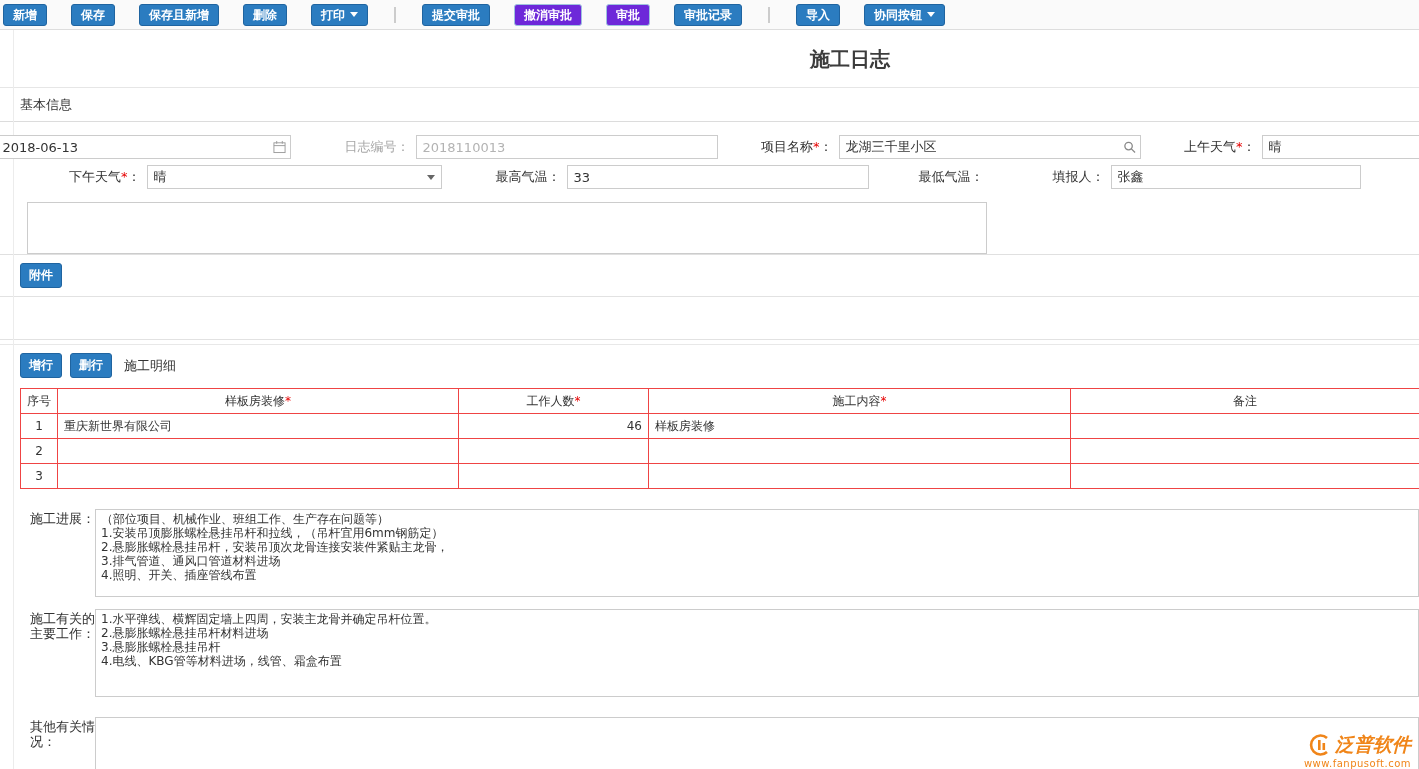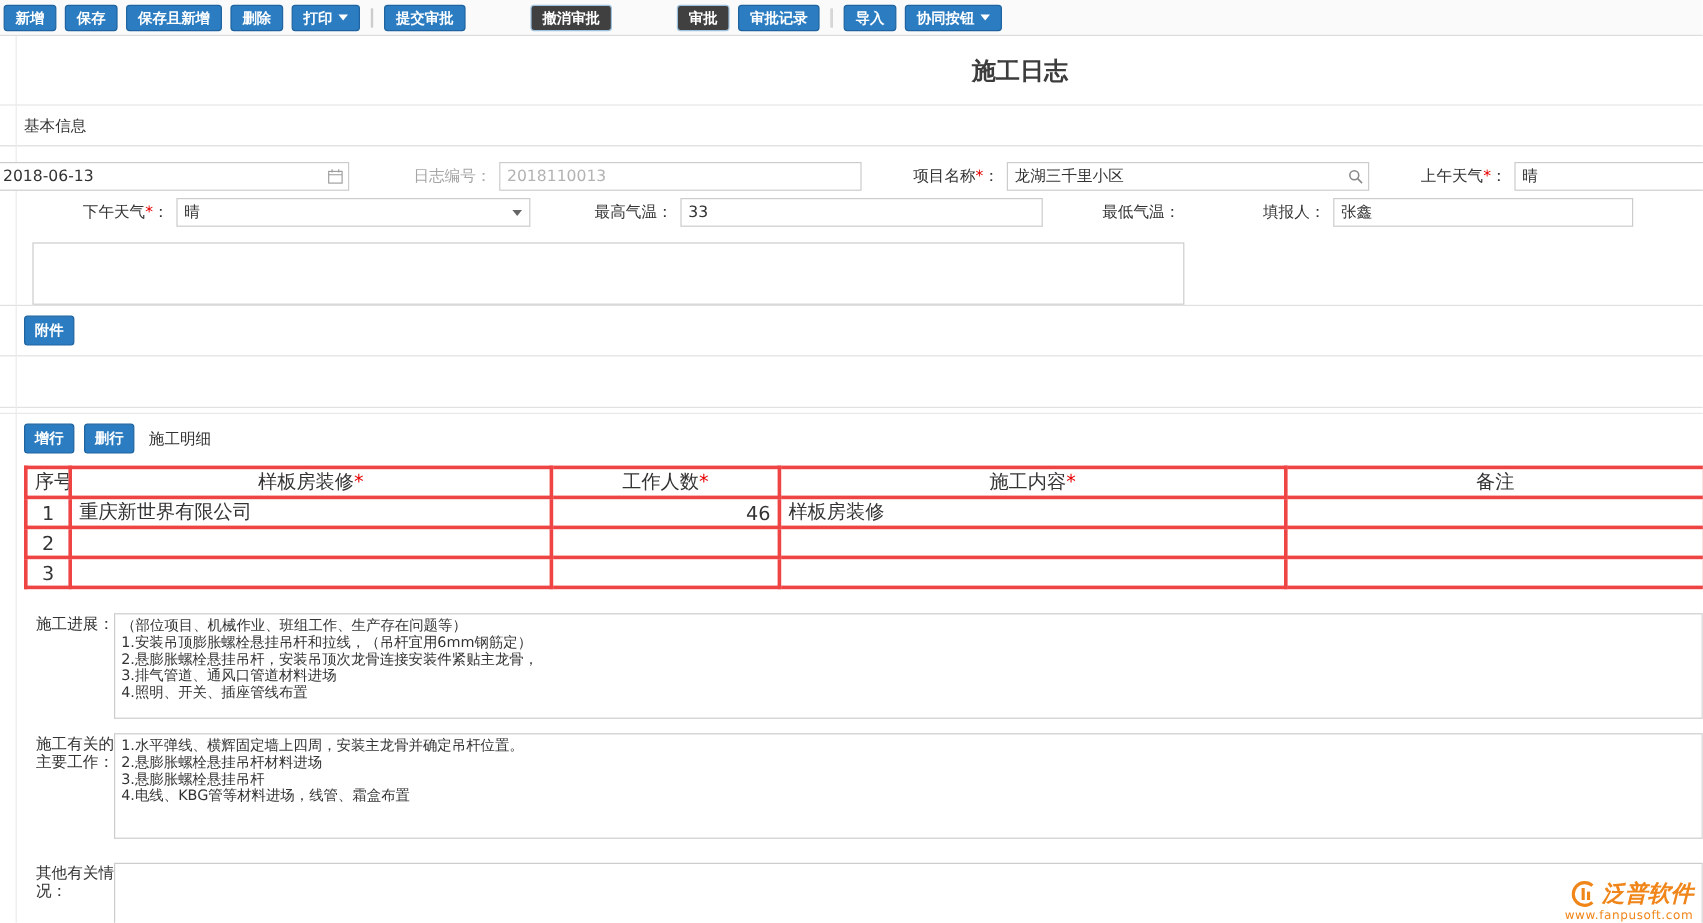--- a/index.html
+++ b/index.html
@@ -3,25 +3,25 @@
 <meta charset="utf-8">
 <style>
   * { box-sizing: border-box; margin: 0; padding: 0; }
   html, body { width: 1419px; height: 769px; overflow: hidden; background: #fff;
                font-family: "DejaVu Sans", "Liberation Sans", sans-serif; }
   .page { position: relative; width: 1419px; height: 769px; overflow: hidden; }
   .vline { position: absolute; left: 13px; top: 30px; bottom: 0; width: 1px; background: #ececec; }
 
   
   .toolbar { height: 30px; background: #fafafa; border-bottom: 1px solid #ddd;
-             display: flex; align-items: center; padding-left: 3px; gap: 7px; }
+             display: flex; align-items: center; padding-left: 3px; gap: 24px; }
   .tbtn { flex: 0 0 auto; background: #2b7cc0; border: 1px solid #1f64a0; color: #fff;
           font-size: 12px; font-weight: bold; padding: 4px 9px; border-radius: 3px;
           cursor: pointer; font-family: inherit; display: flex; align-items: center; gap: 5px; line-height: 1; }
-  .tbtn.disabled { background: #404040; border-color: #9ec2de; cursor: default; margin-left: 47px; }
+  .tbtn.disabled { background: #6d28d9; border-color: #9ec2de; cursor: default; }
   .caret { width: 0; height: 0; border-left: 4px solid transparent; border-right: 4px solid transparent;
            border-top: 5px solid #fff; display: inline-block; }
   .sep { width: 2px; height: 16px; border-left: 1px solid #ccc; border-right: 1px solid #ccc; margin: 0 2px; flex: 0 0 auto; }
 
   
   .title-band { width: 1700px; text-align: center; padding: 16px 0 14px; }
   .page-title { font-size: 20px; font-weight: bold; color: #3c3c3c; }
 
   .sec-head { border-top: 1px solid #e6e6e6; padding: 8px 0 7px 20px; font-size: 13px;
               color: #333; border-bottom: 1px solid #dcdcdc; }
@@ -54,21 +54,21 @@
               padding: 3px 8px; border-radius: 3px; cursor: pointer; font-family: inherit; }
   .hline { border-top: 1px solid #e0e0e0; }
   .attach-row { padding: 8px 0 8px 20px; }
   .attach-box { height: 44px; border-top: 1px solid #e2e2e2; border-bottom: 1px solid #e2e2e2; }
 
   
   .detail-head { display: flex; align-items: center; gap: 8px; padding: 8px 0 8px 20px;
                  border-top: 1px solid #e8e8e8; margin-top: 4px; }
   .detail-title { font-size: 13px; color: #333; margin-left: 4px; }
   .grid { border-collapse: collapse; table-layout: fixed; margin-left: 20px; width: 1399px; margin-top: 2px; }
-  .grid th, .grid td { border: 3px solid #ef4444; height: 25px; font-size: 16px; color: #333;
+  .grid th, .grid td { border: 1px solid #ef4444; height: 25px; font-size: 12px; color: #333;
                        padding: 0 6px; overflow: hidden; white-space: nowrap; }
   .grid th { font-weight: normal; text-align: center; background: #fff; }
   .c-center { text-align: center; }
   .c-right { text-align: right; }
 
   
   .fieldrow { display: flex; padding-left: 30px; }
   .fr1 { padding-top: 20px; }
   .fr2 { padding-top: 12px; }
   .fr3 { padding-top: 20px; }

